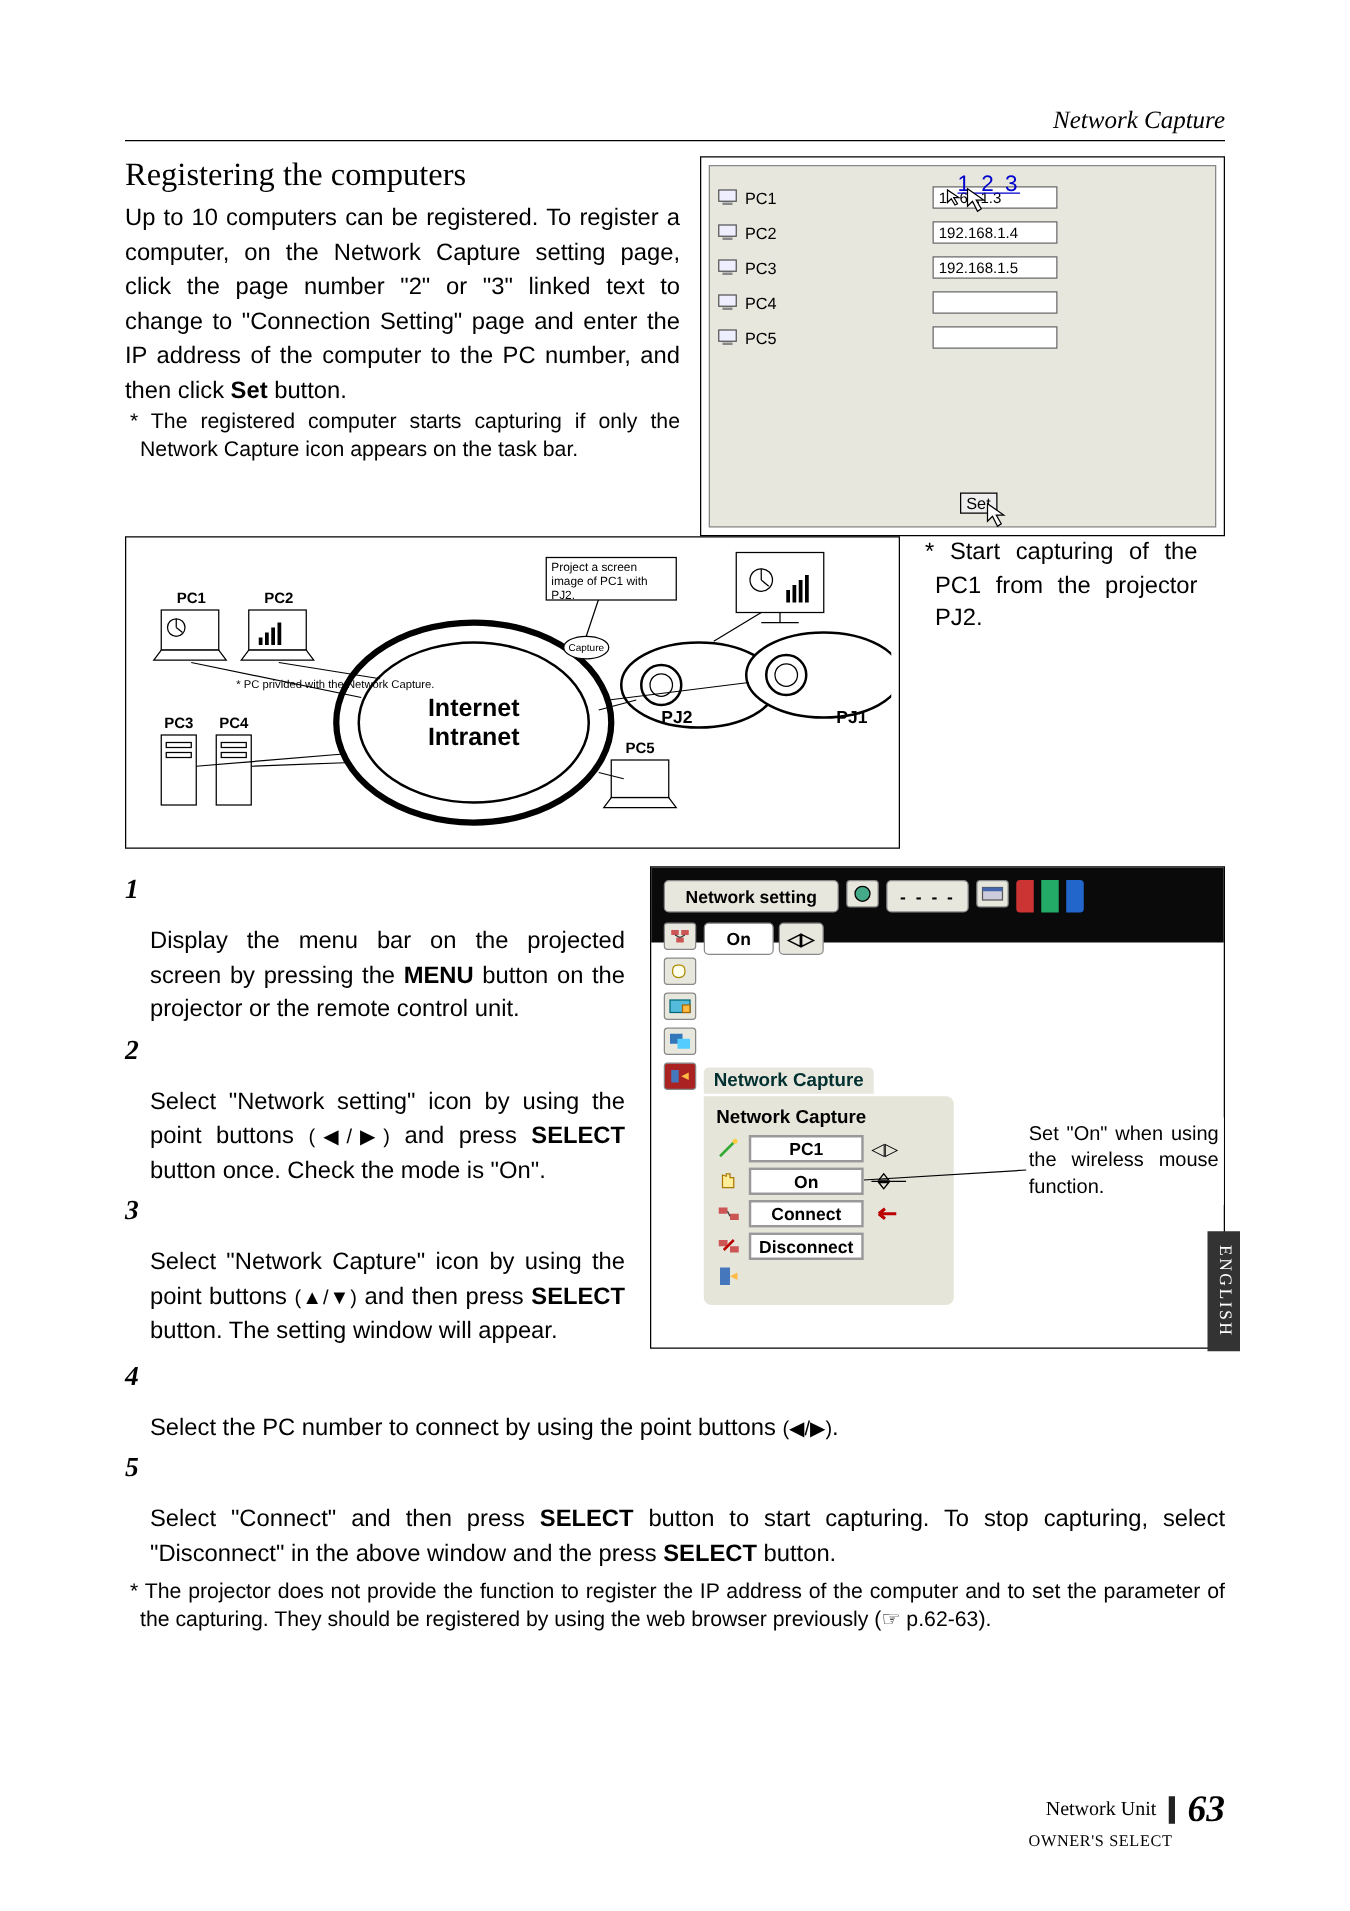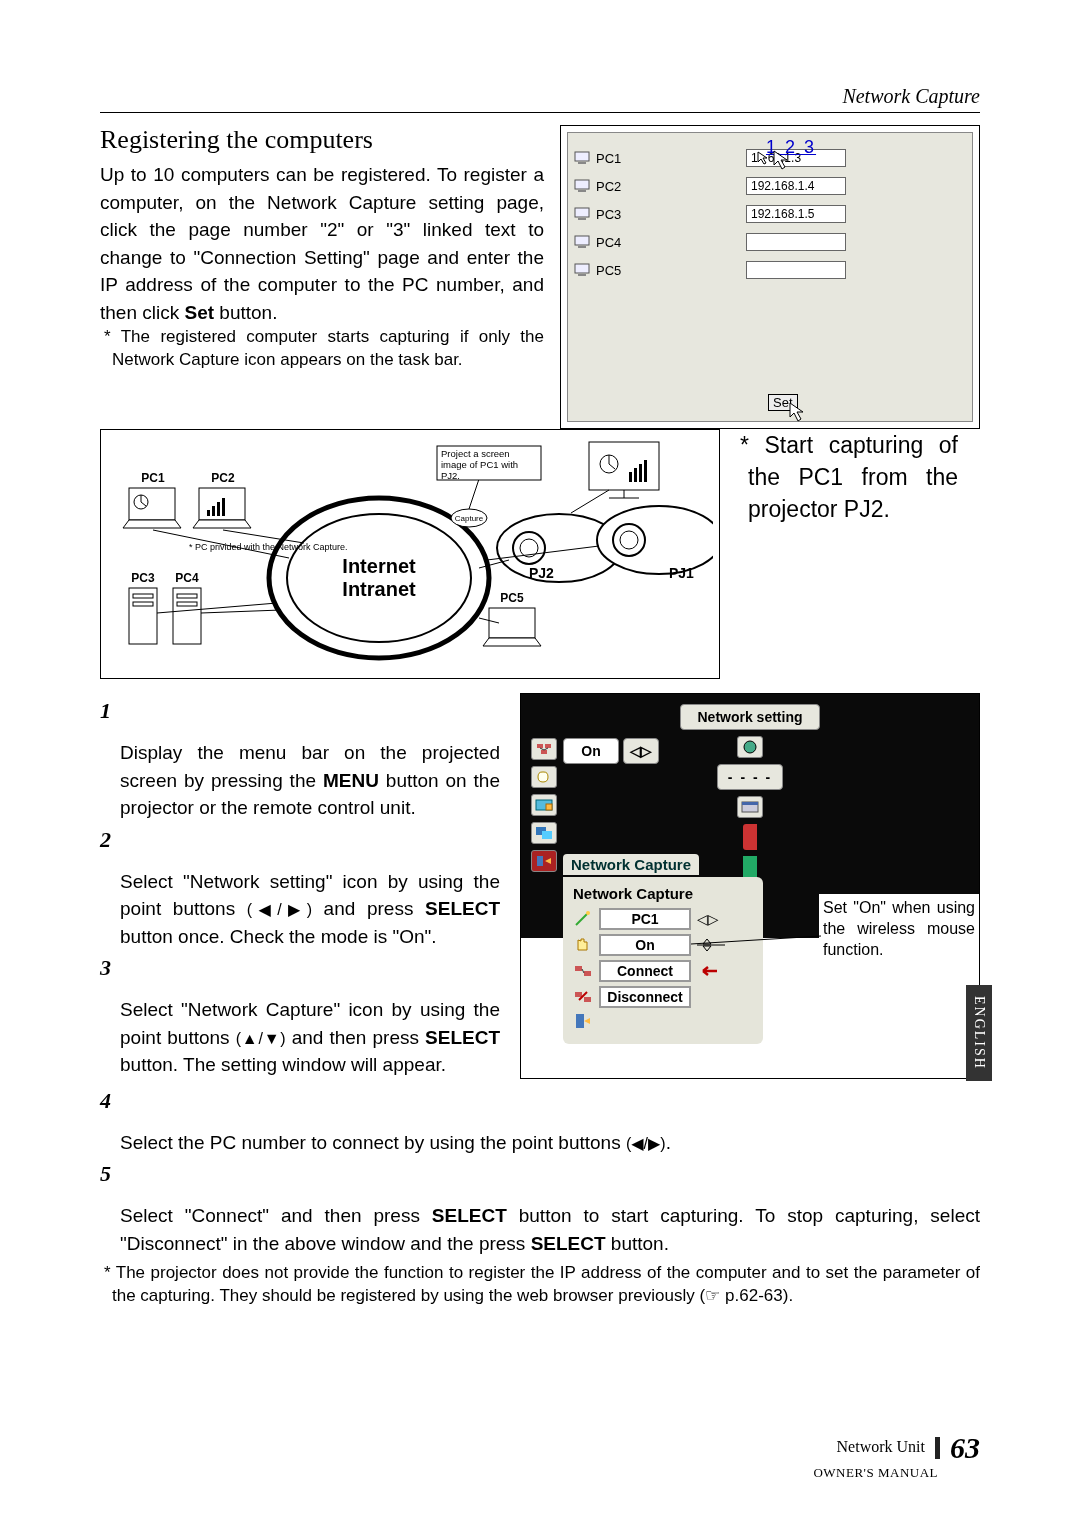--- a/index.html
+++ b/index.html
@@ -133,21 +133,21 @@
   .diagram-box {
     border: 1px solid #000;
     width: 620px;
     height: 250px;
     padding: 8px;
     font-family: Arial, sans-serif;
     position: relative;
   }
   .diagram-note {
     font-family: Arial, sans-serif;
-    font-size: 23px;
+    font-size: 19px;
     line-height: 1.4;
     text-align: justify;
     width: 220px;
     padding-left: 10px;
     text-indent: -8px;
   }
   .section3 {
     display: flex;
     gap: 20px;
     margin-top: 14px;
@@ -177,23 +177,22 @@
     position: relative;
     font-family: Arial, sans-serif;
   }
   .menu-bg {
     background: #0a0a0a;
     padding: 10px 10px 24px 10px;
     position: relative;
   }
   .menu-topbar {
     display: flex;
-    align-items: center;
+    align-items: flex-start;
     gap: 6px;
-    flex-direction: column;
   }
   .pill {
     background: #e7e7de;
     border: 1px solid #888;
     border-radius: 4px;
     height: 26px;
     display: inline-flex;
     align-items: center;
     justify-content: center;
     font-size: 14px;
@@ -636,14 +635,14 @@
   <div class="note-sans" style="margin-top:4px;">* The projector does not provide the function to register the IP address of the computer and to set the parameter of the capturing. They should be registered by using the web browser previously (☞ p.62-63).</div>
 
 </div>
 
 <div class="english-tab">ENGLISH</div>
 
 <div class="footer">
   <span class="footer-line1">Network Unit</span>
   <span class="footer-bar"></span>
   <span class="pg-num">63</span>
-  <div class="footer-line2" style="margin-right:42px;">OWNER'S MANUAL</div>
+  <div class="footer-line2" style="margin-right:42px;">OWNER'S SELECT</div>
 </div>
 
 </body></html>

